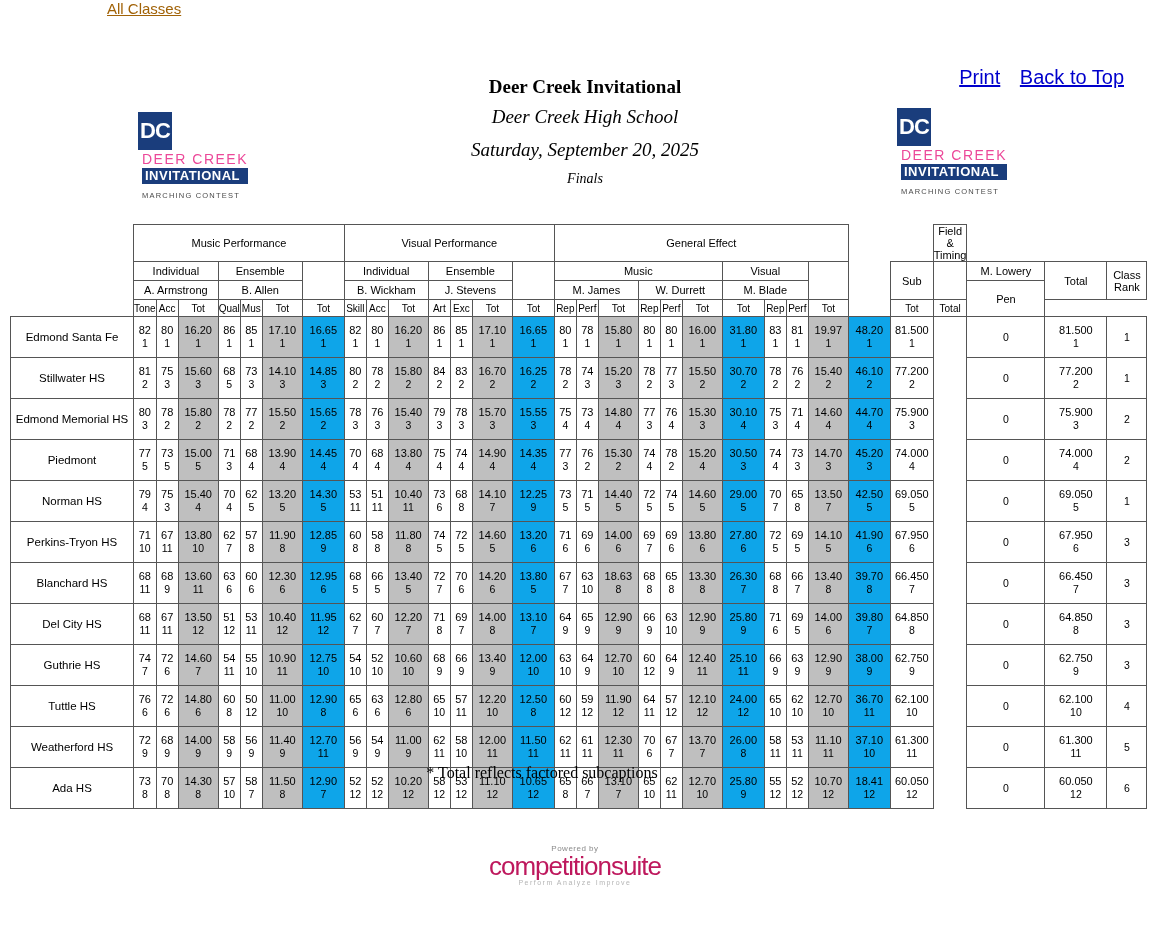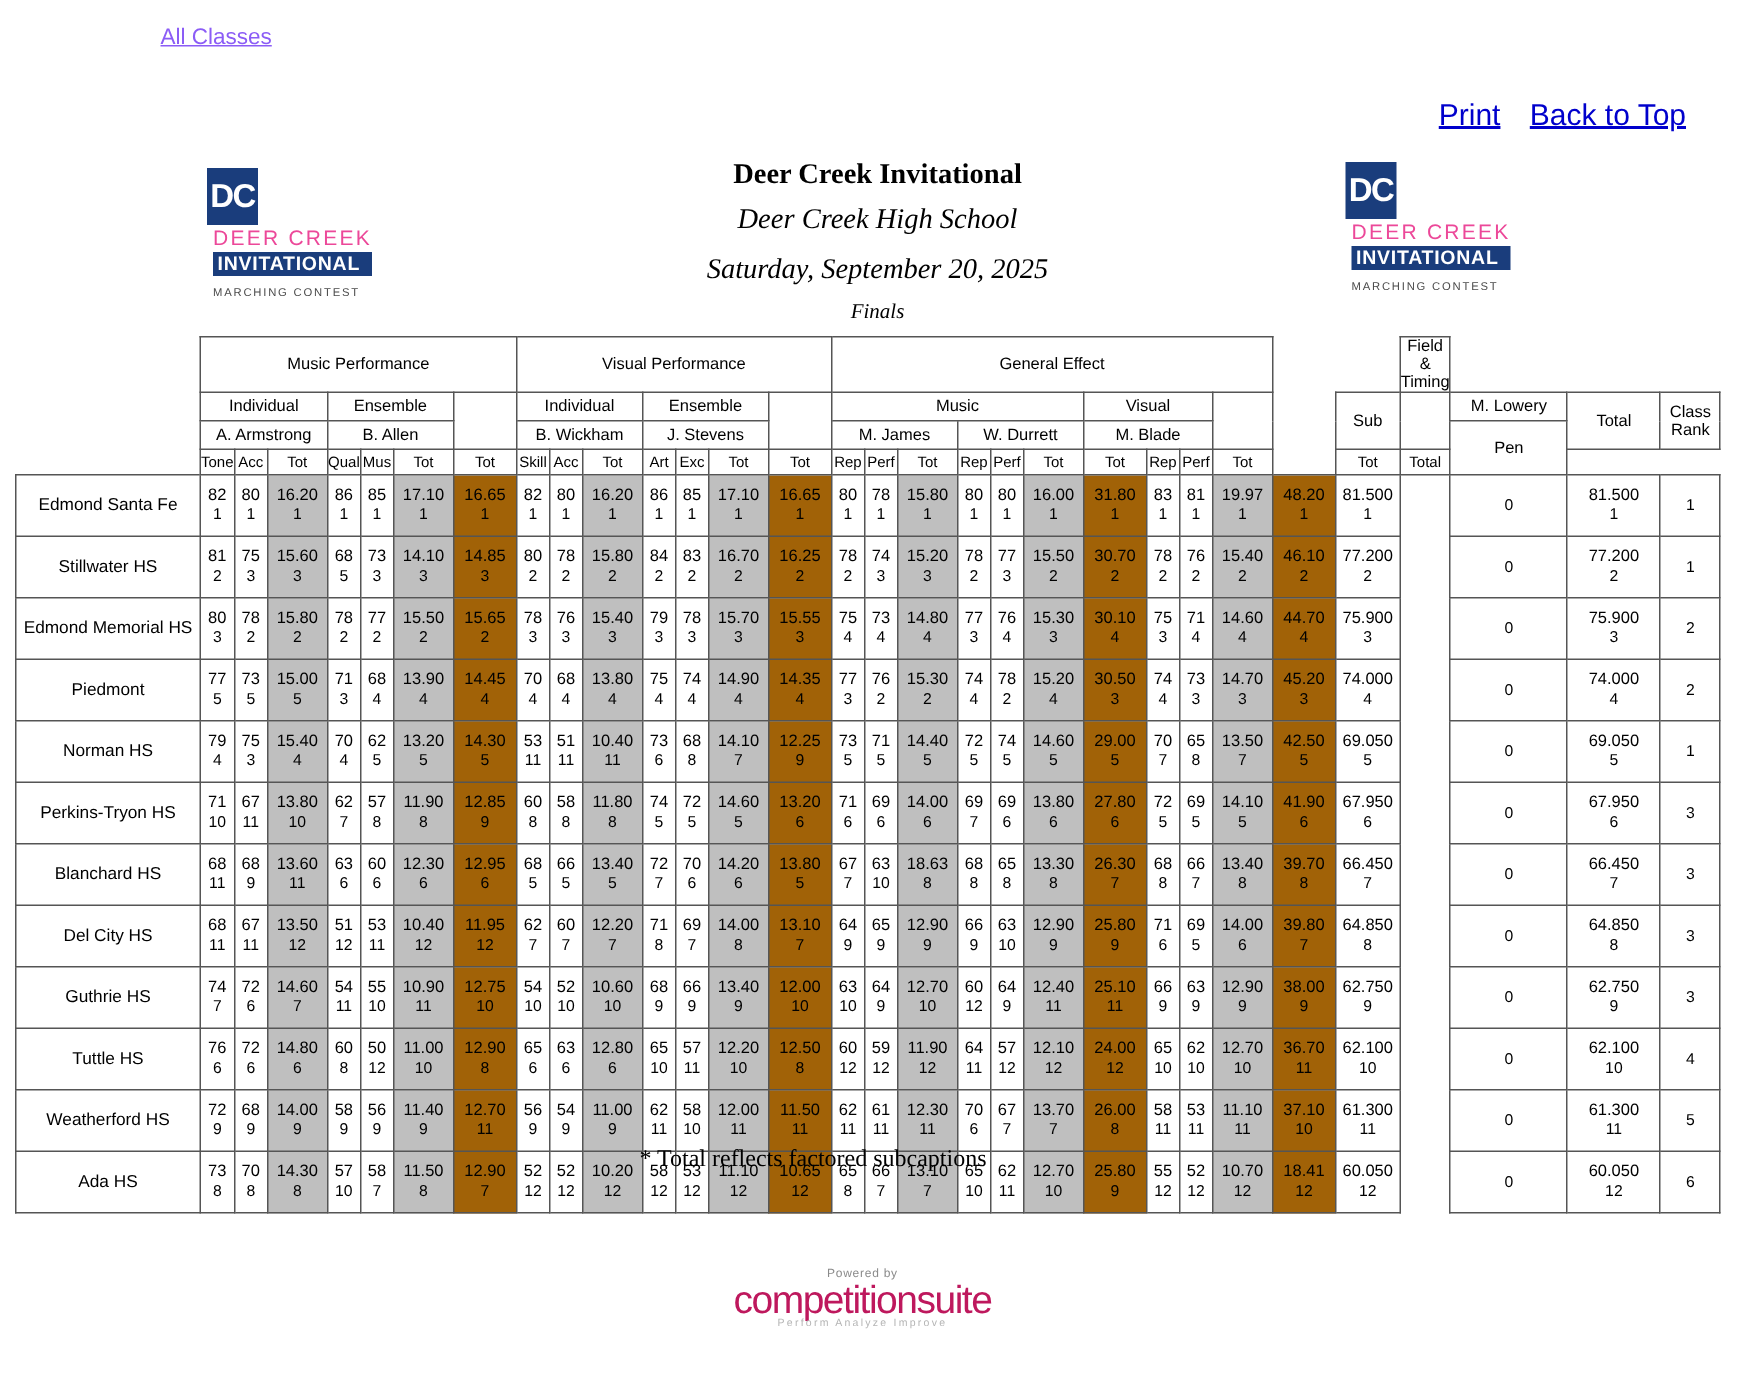--- a/index.html
+++ b/index.html
@@ -14,42 +14,42 @@
     color: #000000;
     position: relative;
     overflow: hidden;
   }
   a {
     color: #1a0dab;
   }
   .top-link {
     position: absolute;
     left: 107px;
-    top: 16px;
+    top: 0;
     font-family: "Liberation Sans", sans-serif;
     font-size: 15px;
-    color: #8b5cf6;
+    color: #a16207;
     text-decoration: underline;
   }
   .top-right-links {
     position: absolute;
     right: 46px;
     top: 66px;
     font-family: "Liberation Sans", sans-serif;
     font-size: 20px;
   }
   .top-right-links a {
     color: #0000cc;
     text-decoration: underline;
     margin-left: 14px;
   }
   .header-block {
     position: absolute;
     left: 0;
-    top: 104px;
+    top: 74px;
     width: 1170px;
     text-align: center;
   }
   .title-main {
     font-size: 19px;
     font-weight: bold;
     font-family: "Liberation Serif", serif;
     line-height: 26px;
   }
   .title-school {
@@ -161,21 +161,21 @@
   .team-name {
     text-align: left;
     padding-left: 4px;
     font-size: 11.5px;
     width: 122px;
   }
   .shade {
     background: #bfbfbf;
   }
   .shade2 {
-    background: #a16207;
+    background: #0ea5e9;
   }
   td.datacell {
     height: 40px;
     line-height: 13px;
   }
   .num {
     display: block;
     font-size: 11px;
   }
   .rank {

